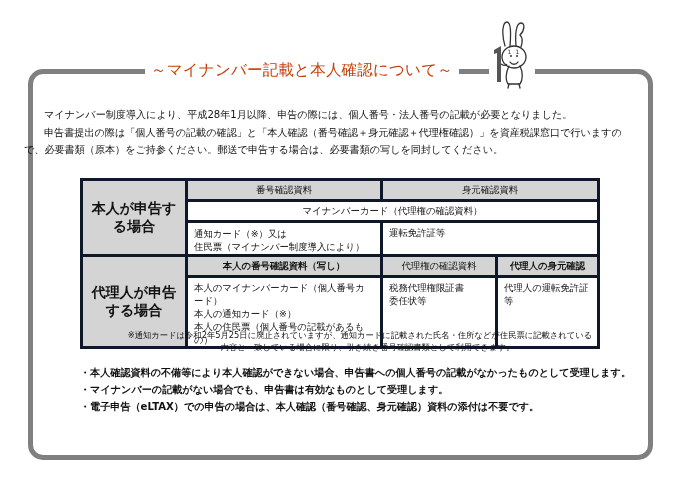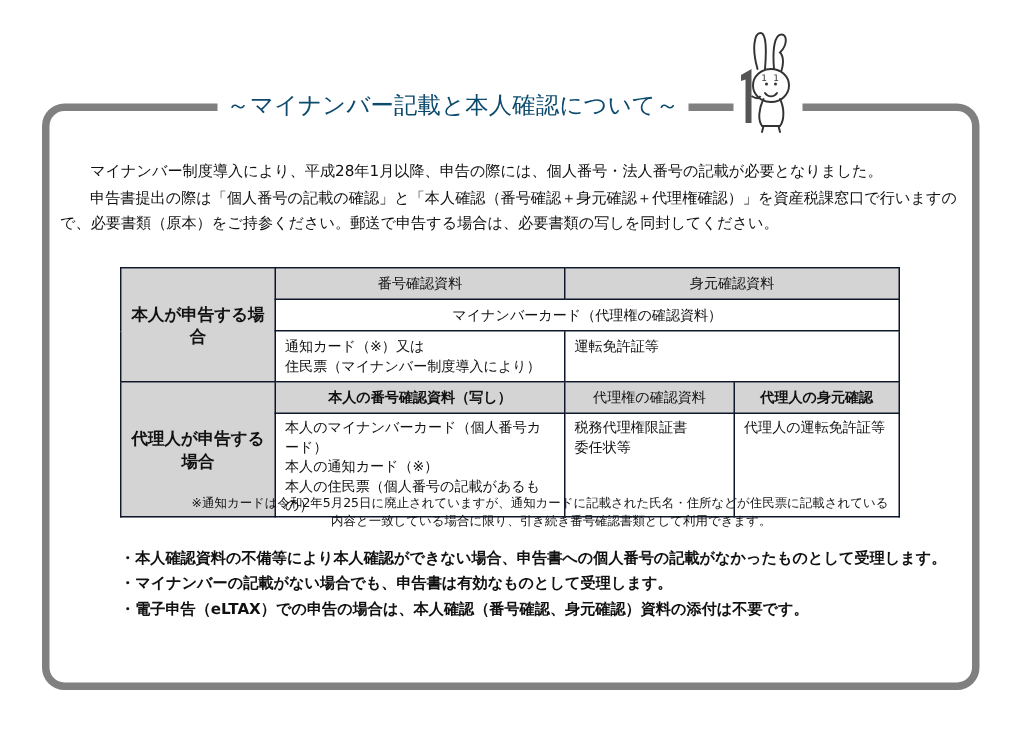--- a/index.html
+++ b/index.html
@@ -2,29 +2,29 @@
 <html><head>
 <meta charset="utf-8">
 <style>
   html, body { margin:0; padding:0; }
   body { width:690px; height:491px; background:#ffffff; position:relative; overflow:hidden;
          font-family:"DejaVu Sans", "Liberation Sans", sans-serif; color:#111; }
   .frame { position:absolute; left:28px; top:69px; width:615px; height:381px;
            border:5px solid #808080; border-radius:15px; box-sizing:content-box; }
   .title-wrap { position:absolute; left:145px; top:52px; height:36px; background:#fff;
                 display:flex; align-items:center; padding:0 6px; }
-  .title { font-size:15.5px; letter-spacing:0.2px; color:#0c4a6e; white-space:nowrap; font-weight:500; }
+  .title { font-size:15.5px; letter-spacing:0.2px; color:#c2410c; white-space:nowrap; font-weight:500; }
   .mascot { position:absolute; left:489px; top:20px; width:46px; height:70px; background:#fff; }
-  .intro { position:absolute; left:40px; top:106px; width:600px; font-size:10.1px; line-height:17.5px; color:#111; }
+  .intro { position:absolute; left:24px; top:106px; width:600px; font-size:10.1px; line-height:17.5px; color:#111; }
   .intro p { margin:0; }
   .indent { text-indent:20px; }
   table.t { position:absolute; left:80px; top:178px; width:520px; border-collapse:collapse; font-size:9.4px; color:#111; }
-  table.t td { border:1px solid #0f172a; padding:0 6px; vertical-align:middle; }
+  table.t td { border:3px solid #0f172a; padding:0 6px; vertical-align:middle; }
   .gray { background:#d4d4d4; }
-  .rowhead { text-align:center; width:90px; font-weight:bold; font-size:11px; }
+  .rowhead { text-align:center; width:90px; font-weight:bold; font-size:14px; }
   .hc { text-align:center; }
   .bold { font-weight:bold;margin-top:23px; }
   .note { position:absolute; left:80px; top:329px; width:560px; font-size:8.3px; line-height:12px; color:#111;text-align:center; }
   .note .l2 { padding-left:15px; }
   .bullets { position:absolute; left:80px; top:364px; width:560px; font-size:10.1px; line-height:17px; font-weight:bold; color:#111; }
   .bullets .b { padding-left:12px; text-indent:-12px; }
 </style>
 </head>
 <body>
 

